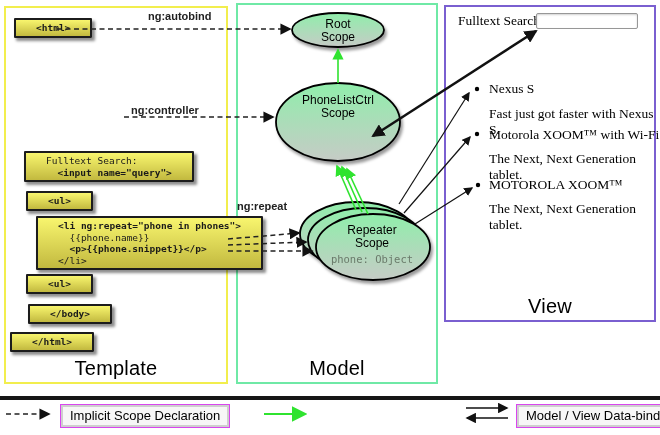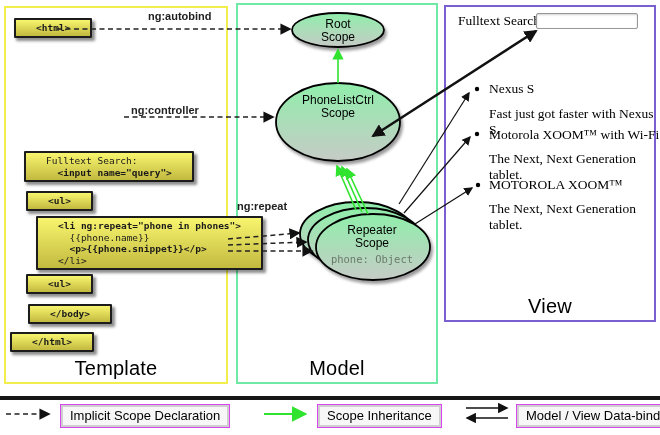--- a/index.html
+++ b/index.html
@@ -168,16 +168,15 @@
   <input id="search-input" type="text" value="" style="">
 
   <div class="view-text serif" style="left:489px;top:81px">Nexus S</div>
   <div class="view-text serif" style="left:489px;top:106px">Fast just got faster with Nexus S.</div>
   <div class="view-text serif" style="left:489px;top:127px">Motorola XOOM™  with Wi-Fi</div>
   <div class="view-text serif" style="left:489px;top:151px">The Next, Next Generation tablet.</div>
   <div class="view-text serif" style="left:489px;top:177px">MOTOROLA XOOM™</div>
   <div class="view-text serif" style="left:489px;top:201px">The Next, Next Generation tablet.</div>
 
   <div class="legend-box" style="left:60px">Implicit Scope Declaration</div>
-  <div class="legend-box" style="left:317px">Scope Inheritance</div>
   <div class="legend-box" style="left:516px">Model / View Data-binding</div>
 
 </div>
 
 </body></html>

